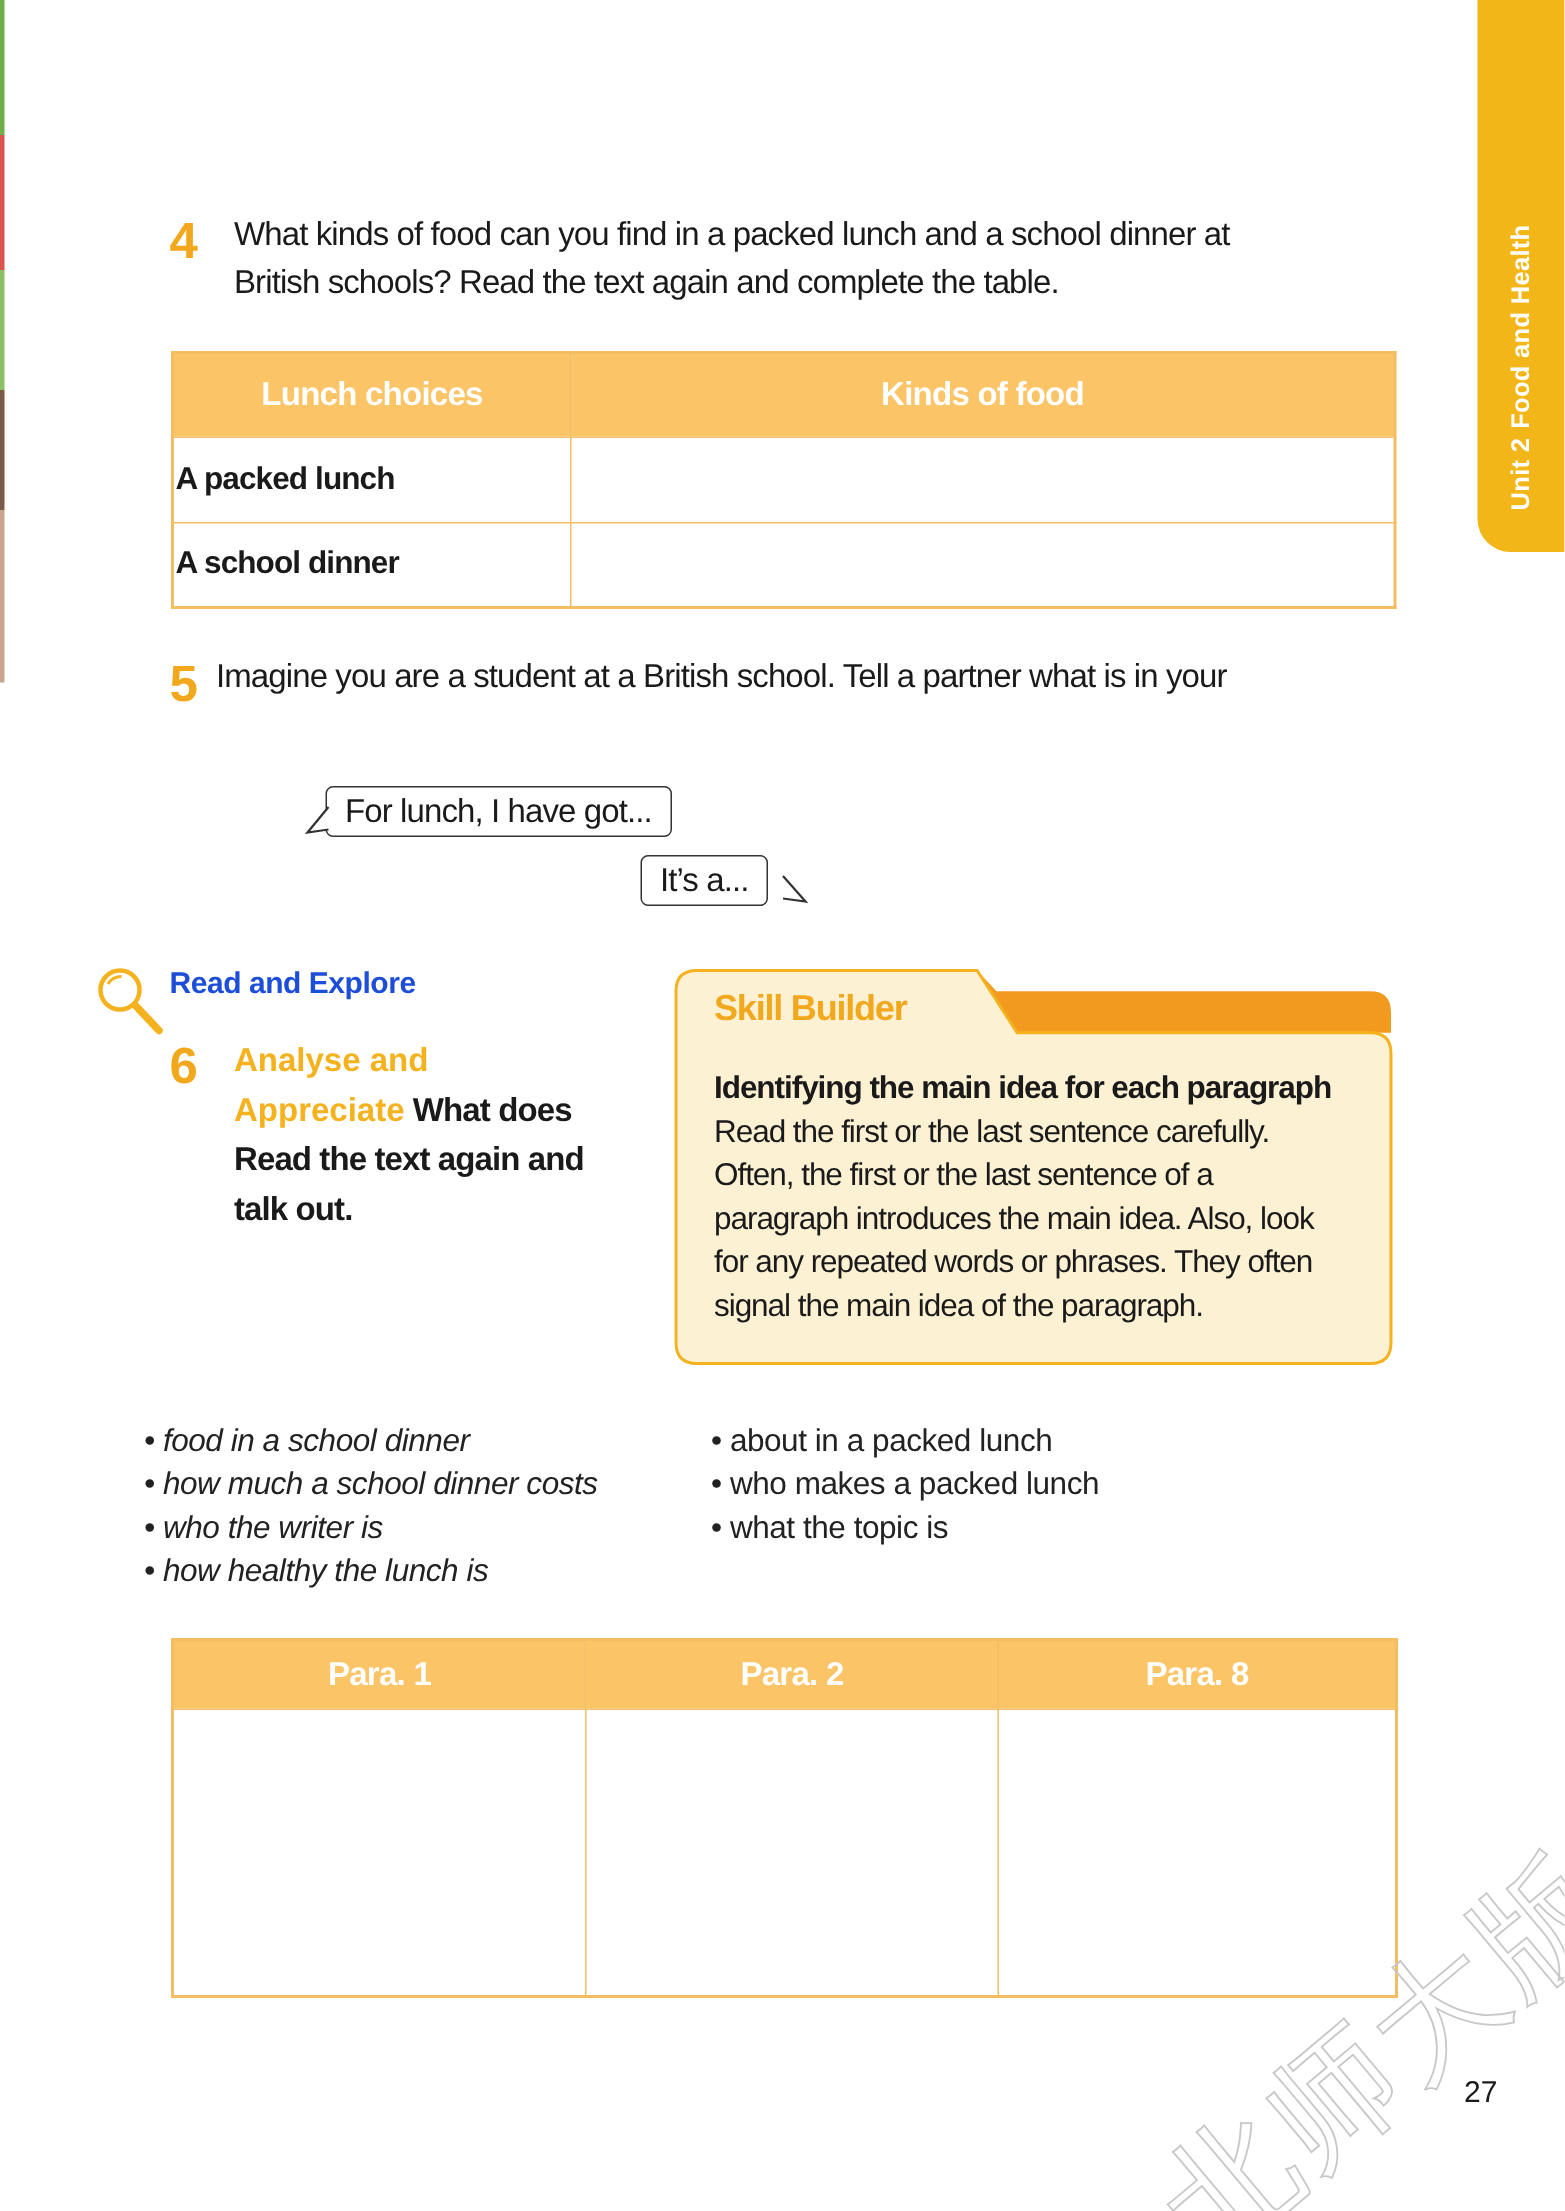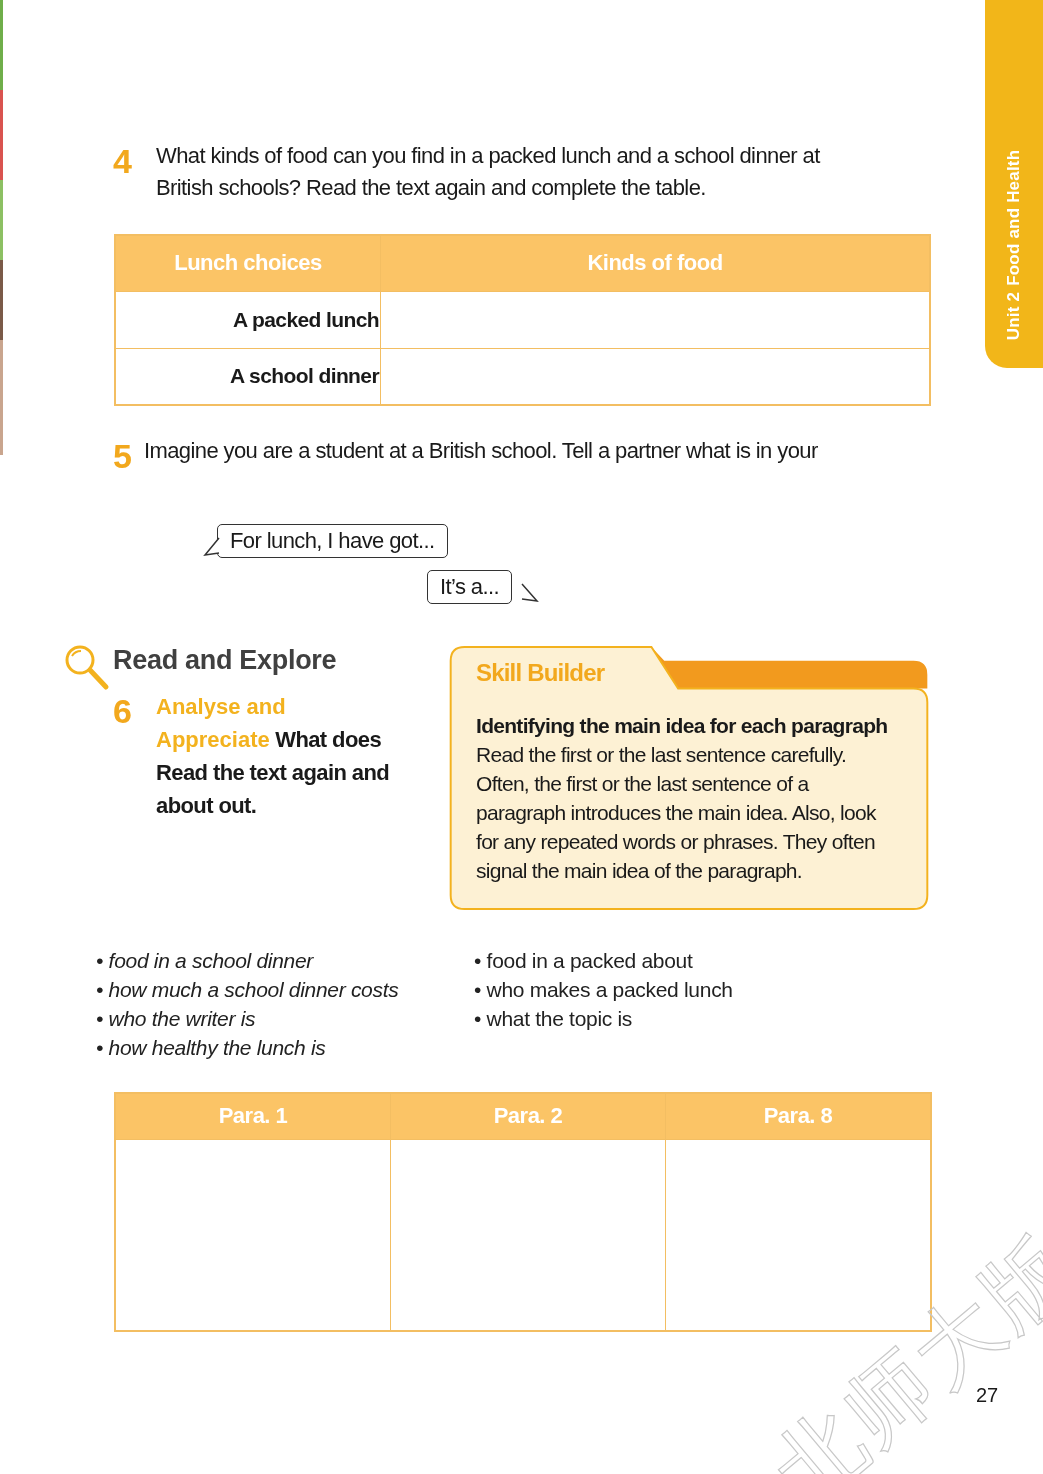--- a/index.html
+++ b/index.html
@@ -33,33 +33,33 @@
     color: #1a1a1a; letter-spacing: -0.6px;
   }
 
   table.grid { position: absolute; border-collapse: collapse; }
   table.grid td, table.grid th { border: 1.5px solid #f3be62; }
   table.grid th {
     background: #fbc466; color: #fff; font-weight: bold; font-size: 22px;
     letter-spacing: -0.5px;
   }
   table.grid td.row-label {
-    font-weight: bold; font-size: 21px; text-align: right; letter-spacing: -0.6px;
+    font-weight: bold; font-size: 21px; text-align: left; letter-spacing: -0.6px;
   }
   .outer-frame { border: 2.5px solid #f3be62 !important; }
 
   .bubble {
     position: absolute; border: 1.5px solid #333; border-radius: 5px; background: #fff;
     font-size: 22px; padding: 0 12px; height: 32px; line-height: 32px;
     letter-spacing: -0.6px; color: #1a1a1a;
   }
 
   .read-explore-title {
-    position: absolute; left: 113px; top: 645px; color: #404040;
-    font-weight: bold; font-size: 27px; letter-spacing: -0.3px;
+    position: absolute; left: 113px; top: 645px; color: #1d4ed8;
+    font-weight: bold; font-size: 20px; letter-spacing: -0.3px;
   }
   .q6-text { position: absolute; left: 156px; top: 690px; width: 290px;
     font-size: 22px; line-height: 33px; font-weight: bold; letter-spacing: -0.6px; }
   .q6-text .hl { color: #f3b21e; letter-spacing: 0; }
 
   .skill-box {
     position: absolute; left: 447px; top: 645px; width: 484px; height: 267px;
   }
   .skill-text { position: absolute; left: 476px; top: 711px; width: 450px;
     font-size: 21px; line-height: 29px; letter-spacing: -0.7px; color: #1a1a1a; }
@@ -129,21 +129,21 @@
   <path d="M10 13 Q13 8 19 8" fill="none" stroke="#f3b21e" stroke-width="2"></path>
   <line x1="28" y1="27" x2="44" y2="44" stroke="#f3b21e" stroke-width="5" stroke-linecap="round"></line>
 </svg>
 <div class="read-explore-title">Read and Explore</div>
 
 <div class="q-num" style="left:113px;top:692px;">6</div>
 <div class="q6-text">
   <div><span class="hl">Analyse and</span></div>
   <div><span class="hl">Appreciate</span><span> What does</span></div>
   <div>Read the text again and</div>
-  <div>about out.</div>
+  <div>talk out.</div>
 </div>
 
 <svg class="skill-box" width="486" height="270" viewBox="0 0 486 270">
   <path d="M12 20 L210 20 L230 44 L470 44 Q484 44 484 58 L484 253 Q484 267 470 267 L16 267 Q2 267 2 253 L2 14 Q2 2 14 2 L205 2 L228 30" fill="none"></path>
   <path d="M205 2 L232 44 L484 44 L484 30 Q484 16 470 16 L218 16 Z" fill="#f29a1e"></path>
   <path d="M16 2 L205 2 L232 44 L470 44 Q484 44 484 58 L484 253 Q484 267 470 267 L16 267 Q2 267 2 253 L2 16 Q2 2 16 2 Z" fill="#fdf1d4" stroke="#f3b21e" stroke-width="2"></path>
 </svg>
 <div style="position:absolute;left:476px;top:659px;color:#f2a81d;font-weight:bold;font-size:24px;letter-spacing:-0.8px;">Skill Builder</div>
 <div class="skill-text">
   <div class="head">Identifying the main idea for each paragraph</div>
@@ -154,21 +154,21 @@
   <div>signal the main idea of the paragraph.</div>
 </div>
 
 <div class="options" style="left:96px;top:946px;font-style:italic;">
   <div>food in a school dinner</div>
   <div>how much a school dinner costs</div>
   <div>who the writer is</div>
   <div>how healthy the lunch is</div>
 </div>
 <div class="options" style="left:474px;top:946px;">
-  <div>food in a packed about</div>
+  <div>about in a packed lunch</div>
   <div>who makes a packed lunch</div>
   <div>what the topic is</div>
 </div>
 
 <table class="grid outer-frame" style="left:114px;top:1092px;width:818px;border-radius:16px;">
   <tbody>
       <tr style="height:46px;">
     <th style="width:272px;">Para. 1</th>
     <th style="width:272px;">Para. 2</th>
     <th>Para. 8</th>

